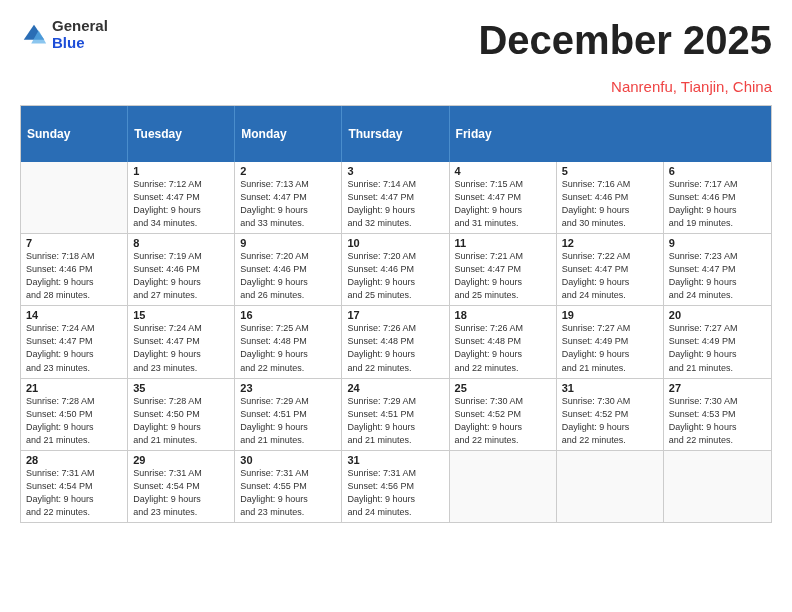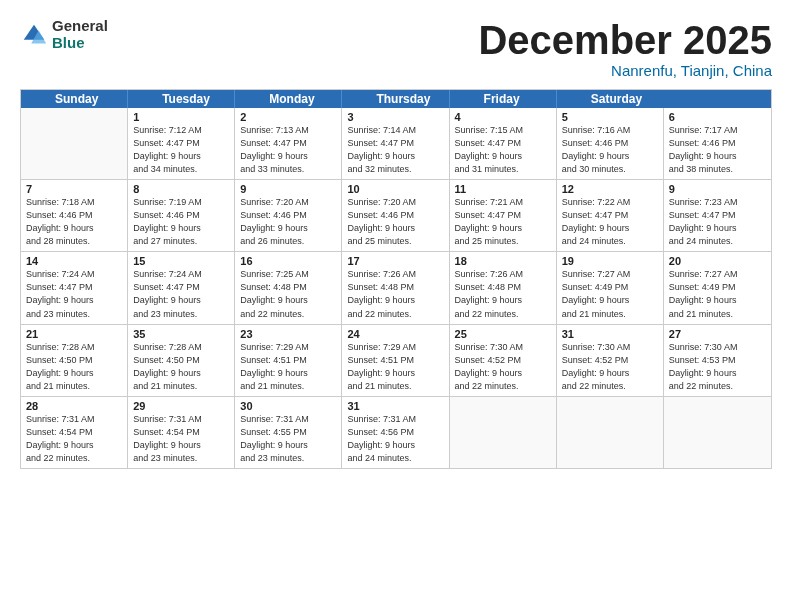--- a/index.html
+++ b/index.html
@@ -34,59 +34,58 @@
       line-height: 1.1;
     }
     .logo-general {
       font-size: 15px;
       font-weight: bold;
       color: #333;
     }
     .logo-blue {
       font-size: 15px;
       font-weight: bold;
-      color: #0f766e;
+      color: #1d4ed8;
     }
     .logo-icon {
       width: 28px;
       height: 28px;
     }
     .title-block {
       text-align: right;
     }
     .title-month {
       font-size: 40px;
       font-weight: bold;
       color: #222;
       line-height: 1.1;
     }
     .title-location {
       font-size: 15px;
-      color: #0369a1;
-      margin-top: 0;
+      color: #ef4444;
+      margin-top: 16px;
     }
     .calendar {
       flex: 1;
       display: flex;
       flex-direction: column;
       border: 1px solid #ccc;
     }
     .cal-header-row {
       display: grid;
       grid-template-columns: repeat(7, 1fr);
       background: #2a6db5;
     }
     .cal-header-cell {
       color: #fff;
       font-size: 12px;
       font-weight: bold;
-      padding: 2px 6px;
+      padding: 21px 6px;
       text-align: left;
       border-right: 1px solid #4a8dcc;
-      margin-left: 28px;
     }
     .cal-header-cell:last-child { border-right: none; }
     .cal-body {
       flex: 1;
       display: flex;
       flex-direction: column;
     }
     .cal-row {
       display: grid;
       grid-template-columns: repeat(7, 1fr);
@@ -140,21 +139,20 @@
     </div>
   </div>
 
   <div class="calendar">
     <div class="cal-header-row">
     <div class="cal-header-cell">Sunday</div>
         <div class="cal-header-cell">Tuesday</div>
         <div class="cal-header-cell">Monday</div>
         <div class="cal-header-cell">Thursday</div>
         <div class="cal-header-cell">Friday</div>
-        <div class="cal-header-cell">Saturday</div>
       </div>
     <div class="cal-body">
     <div class="cal-row">
           <div class="cal-cell empty"></div>
           <div class="cal-cell">
             <div class="day-num">1</div>
             <div class="cell-line">Sunrise: 7:12 AM</div>
             <div class="cell-line">Sunset: 4:47 PM</div>
             <div class="cell-line">Daylight: 9 hours</div>
             <div class="cell-line">and 34 minutes.</div>
@@ -185,21 +183,21 @@
             <div class="cell-line">Sunrise: 7:16 AM</div>
             <div class="cell-line">Sunset: 4:46 PM</div>
             <div class="cell-line">Daylight: 9 hours</div>
             <div class="cell-line">and 30 minutes.</div>
           </div>
           <div class="cal-cell">
             <div class="day-num">6</div>
             <div class="cell-line">Sunrise: 7:17 AM</div>
             <div class="cell-line">Sunset: 4:46 PM</div>
             <div class="cell-line">Daylight: 9 hours</div>
-            <div class="cell-line">and 38 minutes.</div>
+            <div class="cell-line">and 19 minutes.</div>
           </div>
         </div>
         <div class="cal-row">
           <div class="cal-cell">
             <div class="day-num">7</div>
             <div class="cell-line">Sunrise: 7:18 AM</div>
             <div class="cell-line">Sunset: 4:46 PM</div>
             <div class="cell-line">Daylight: 9 hours</div>
             <div class="cell-line">and 28 minutes.</div>
           </div>

